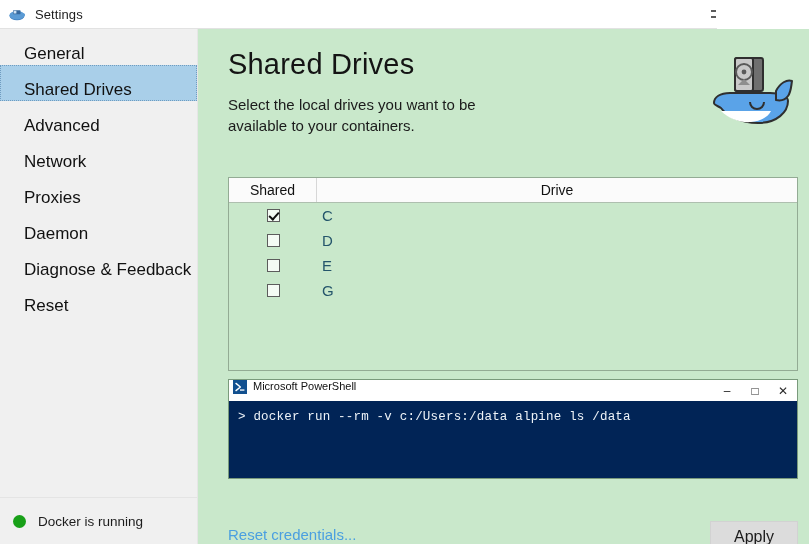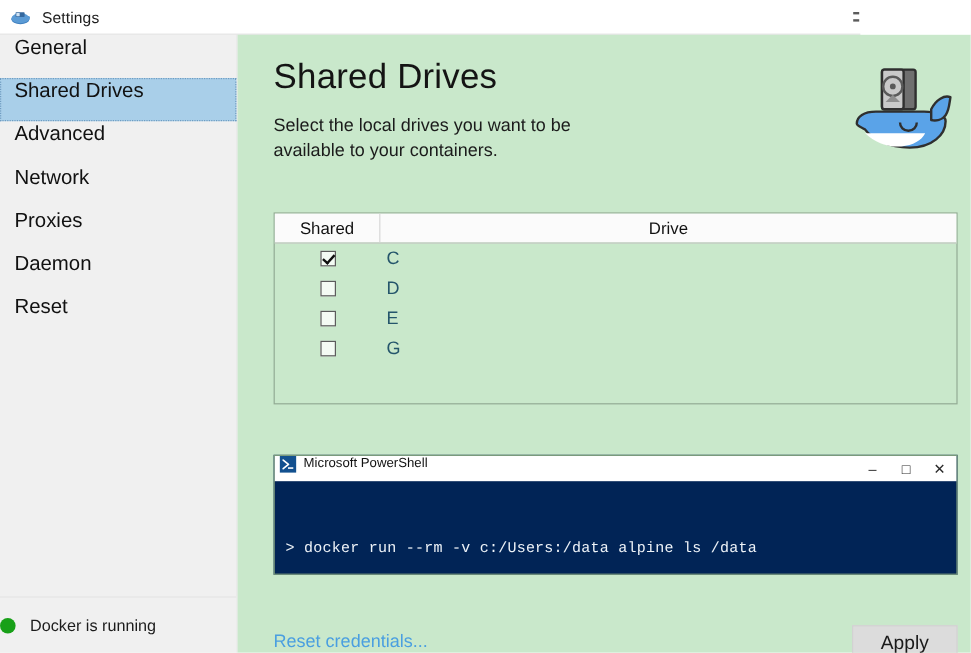--- a/index.html
+++ b/index.html
@@ -66,39 +66,40 @@
     left: 0; top: 29px;
     width: 198px;
     height: 515px;
     background: #f0f0f0;
     border-right: 1px solid #e6e6e6;
     box-sizing: border-box;
   }
   .nav-item {
     height: 36px;
     display: flex;
-    align-items: flex-start;
-    padding-left: 11px;
+    align-items: flex-end;
+    padding-left: 23px;
     font-size: 17px;
     color: #111111;
     box-sizing: border-box;
     border: 1px solid transparent;
   }
   .nav-item.selected {
     background: #a9cfe9;
     border: 1px dotted #6f9cc0;
   }
   #status-bar {
     position: absolute;
     left: 0;
     bottom: 0;
     width: 197px;
     height: 47px;
     display: flex;
     align-items: center;
+    padding-left: 13px;
     box-sizing: border-box;
     border-top: 1px solid #e4e4e4;
     background: #f0f0f0;
   }
   #status-bar .dot {
     width: 13px;
     height: 13px;
     border-radius: 50%;
     background: #18a018;
     flex: 0 0 auto;
@@ -145,21 +146,21 @@
     width: 92px;
     height: 92px;
   }
 
   
   #drives-table {
     position: absolute;
     left: 30px;
     top: 148px;
     width: 570px;
-    height: 160px;
+    height: 194px;
     border: 1px solid #93ab94;
     box-sizing: border-box;
     background: #c9e8cb;
   }
   #drives-head {
     display: flex;
     height: 25px;
     background: #fbfbfb;
     border-bottom: 1px solid #aebfaf;
     box-sizing: border-box;
@@ -265,21 +266,20 @@
     align-items: center;
     justify-content: center;
     font-size: 12px;
     color: #2a2a2a;
     line-height: 1;
   }
   #console-body {
     padding: 9px 0 0 9px;
     box-sizing: border-box;
     height: calc(100% - 21px);
-    margin-top: 40px;
   }
   #console-line {
     font-family: "Liberation Mono", "DejaVu Sans Mono", monospace;
     font-size: 12.5px;
     color: #eef3f8;
     white-space: pre;
     letter-spacing: .2px;
   }
 
   
@@ -344,20 +344,23 @@
     <div class="nav-item">
       <span>Network</span>
     </div>
     <div class="nav-item">
       <span>Proxies</span>
     </div>
     <div class="nav-item">
       <span>Daemon</span>
     </div>
     <div class="nav-item">
+      <span>Diagnose &amp; Feedback</span>
+    </div>
+    <div class="nav-item">
       <span>Reset</span>
     </div>
 
     <div id="status-bar">
       <span class="dot"></span>
       <span class="status-text">Docker is running</span>
     </div>
   </div>
 
   <div id="main">

